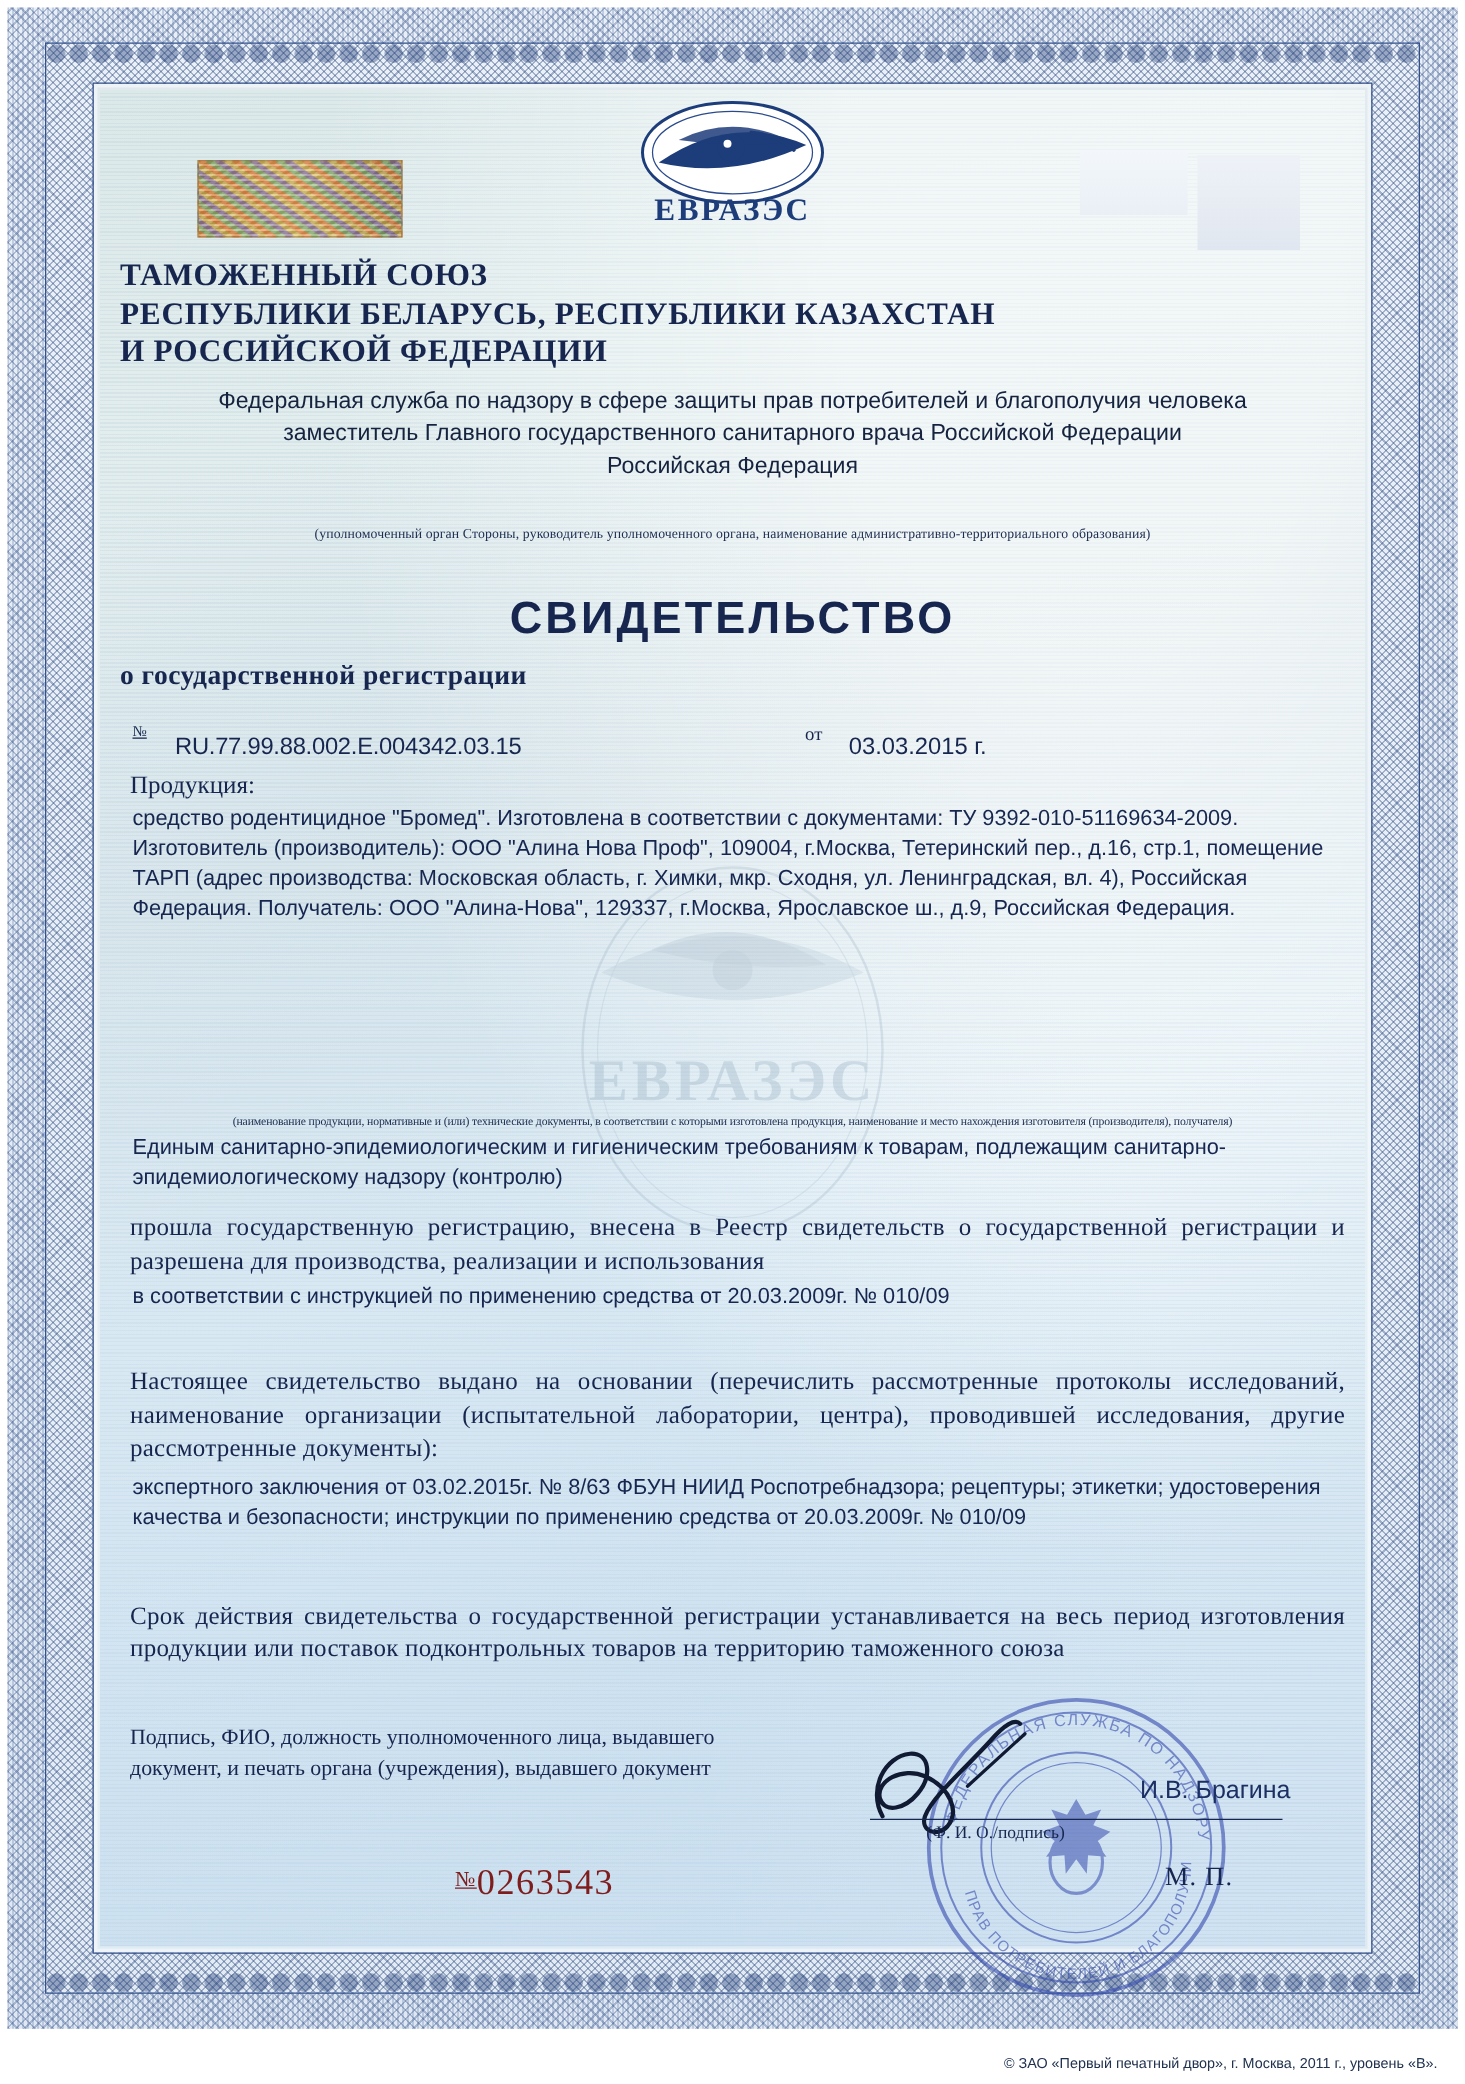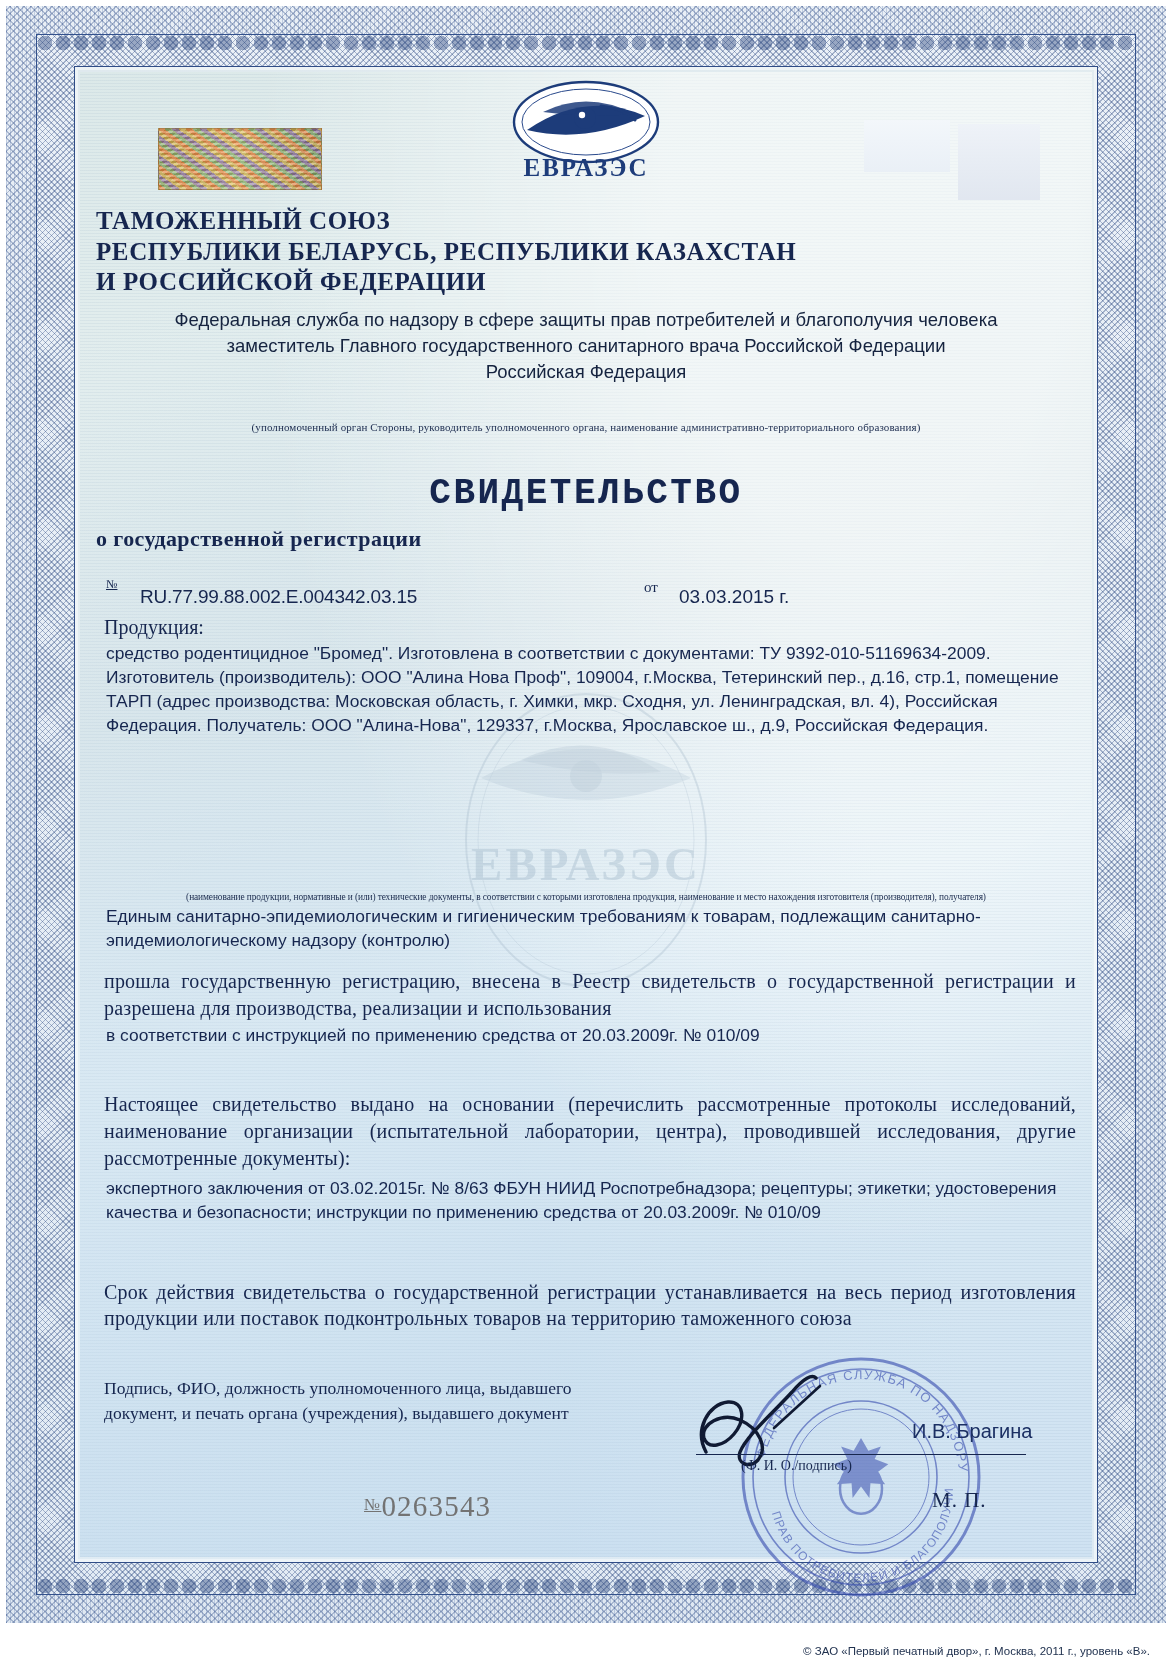--- a/index.html
+++ b/index.html
@@ -140,21 +140,21 @@
     text-align: center;
     font-family: "Liberation Serif", serif;
     font-size: 11px;
     color: #1d2d50;
     margin-top: 36px;
     letter-spacing: .1px;
   }
 
   .cert-title {
     text-align: center;
-    font-family: Liberation Mono, monospace;
+    font-family: Liberation Sans, sans-serif;
     font-weight: bold;
     font-size: 36px;
     letter-spacing: 2.5px;
     color: #16264f;
     margin-top: 40px;
   }
   .cert-sub {
     text-align: left;
     font-family: "Liberation Serif", serif;
     font-weight: bold;
@@ -253,21 +253,21 @@
     font-size: 21px; color: #16264f; letter-spacing: 1px;
   }
   .signature-svg { position: absolute; left: 592px; top: -8px; width: 150px; height: 110px; }
   .stamp { position: absolute; left: 640px; right: auto; top: -24px; width: 250px; height: 250px; opacity: .62; }
 
   .serial {
     position: absolute;
     left: 268px; bottom: 30px;
     font-family: "Liberation Serif", serif;
     font-size: 29px;
-    color: #737373;
+    color: #7f1d1d;
     letter-spacing: 1.2px;
   }
   .serial sup { font-size: 17px; vertical-align: 6px; text-decoration: underline; }
 
   .footer-note {
     position: absolute;
     right: 22px; bottom: 10px;
     font-family: Liberation Sans, sans-serif;
     font-size: 11.5px;
     color: #21324f;

